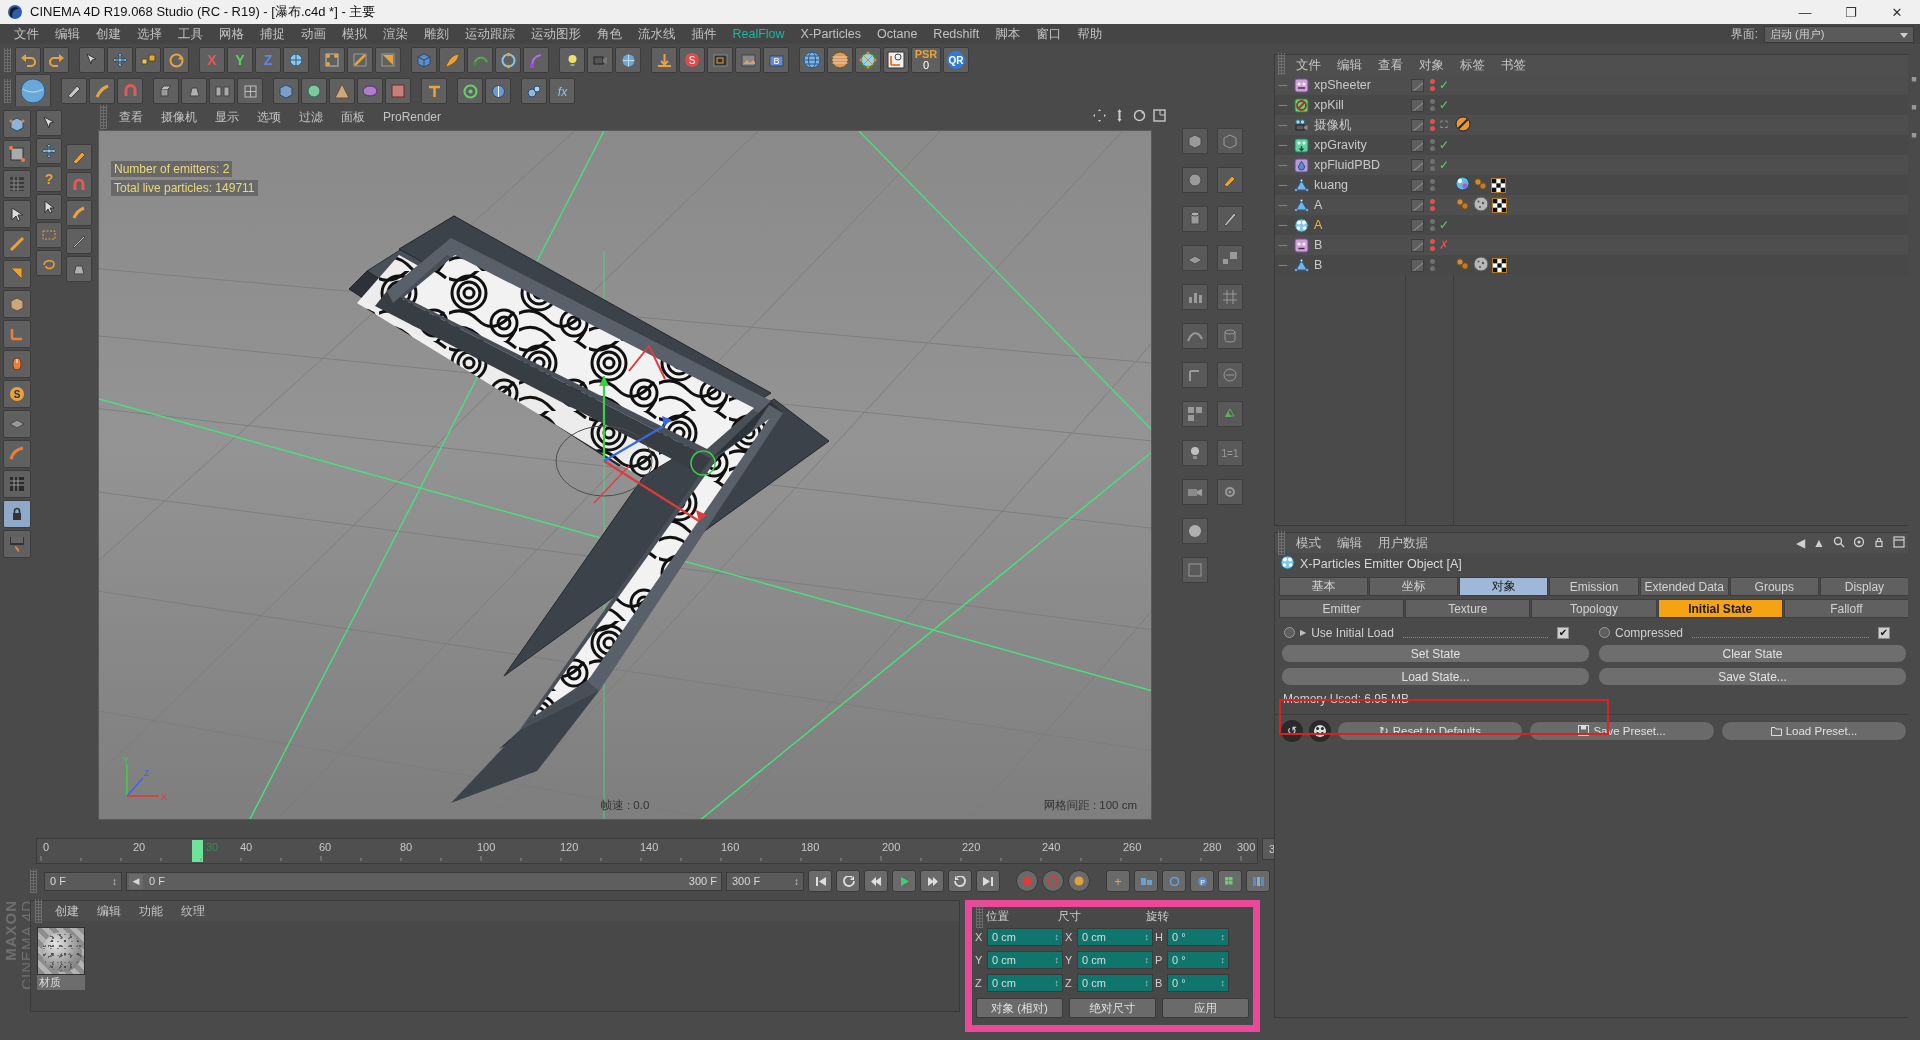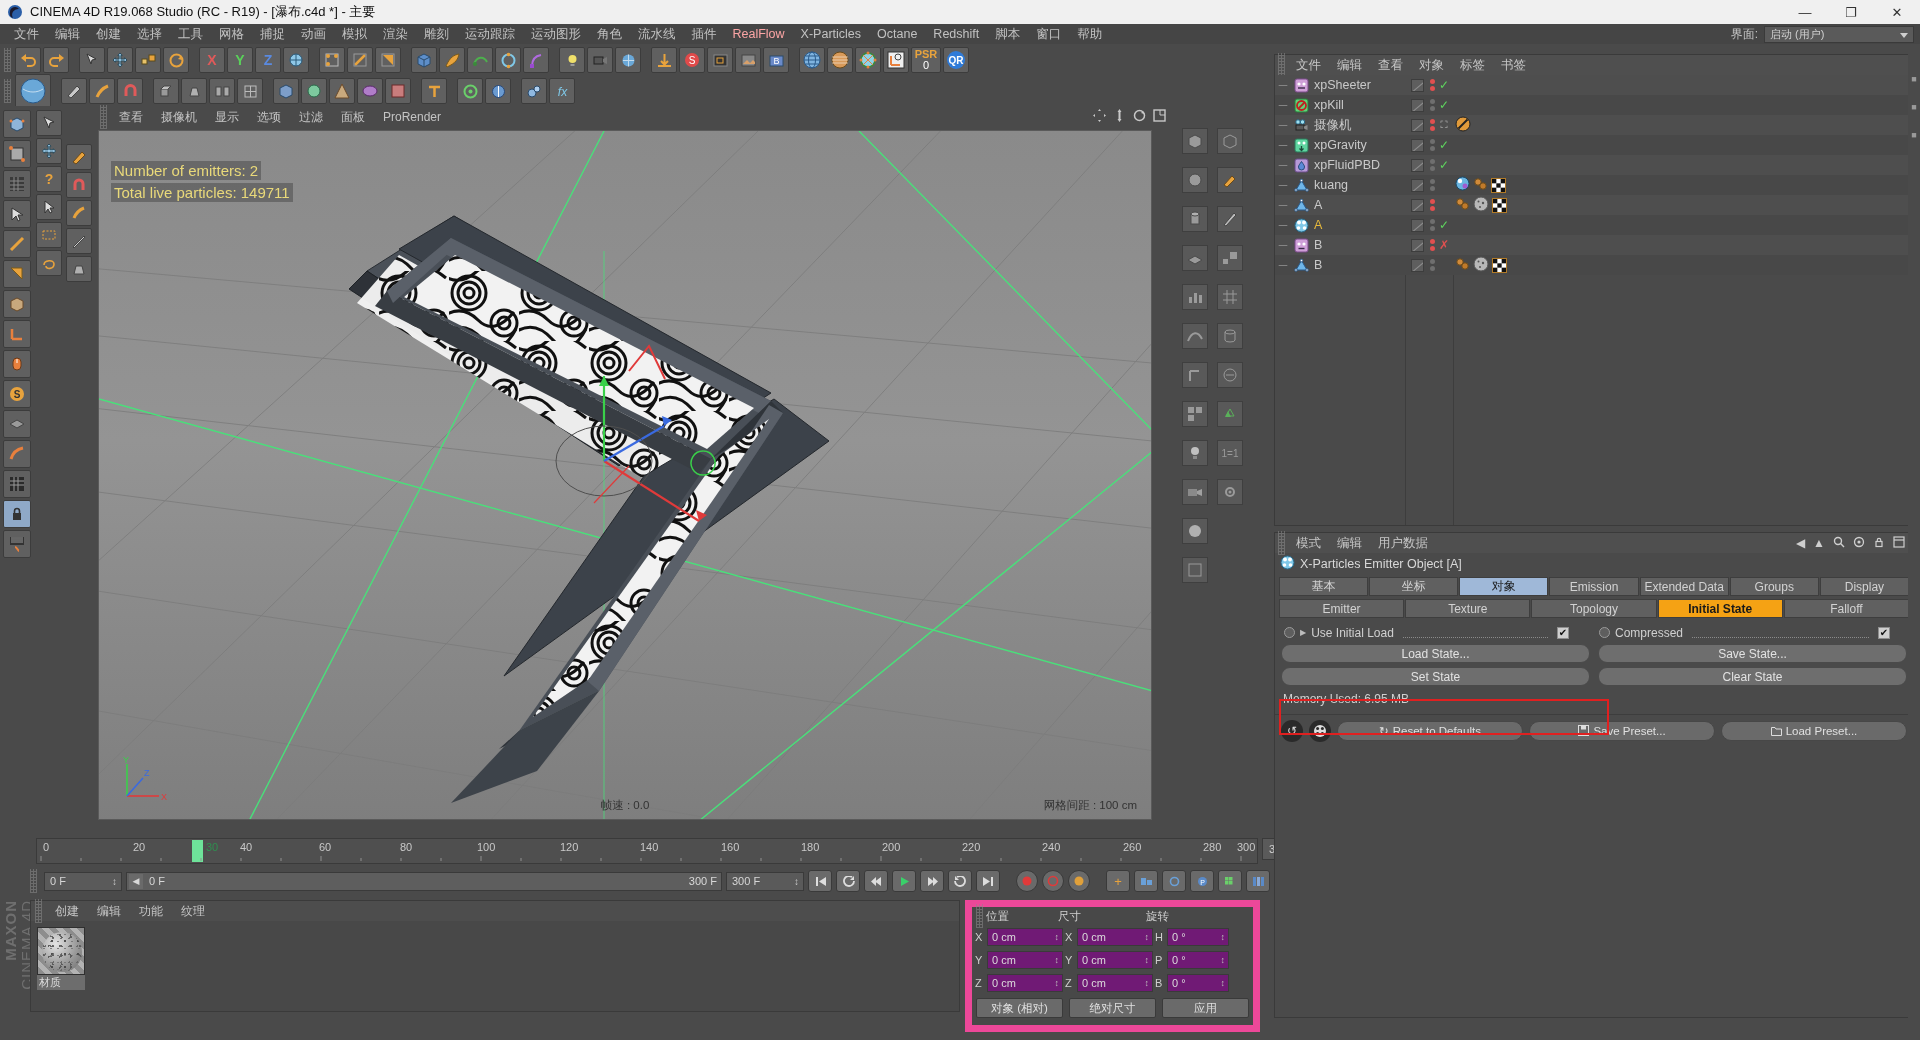--- a/index.html
+++ b/index.html
@@ -17,21 +17,21 @@
   .tb-icon { width:22px; height:22px; margin-left:4px; display:flex; align-items:center; justify-content:center; }
   .tb-icon svg { display:block; }
   .tb-title { font-size:13px; color:#111; margin-left:4px; font-family:"Liberation Sans",sans-serif; }
   .tb-btns { margin-left:auto; display:flex; height:24px; }
   .tb-btn { width:46px; height:24px; display:flex; align-items:center; justify-content:center; color:#333; font-size:13px; }
 
   
   .menubar { position:absolute; left:0; top:24px; width:1920px; height:20px;
     background:#454545; display:flex; align-items:center; padding-left:6px; }
   .menu-item { padding:0 8px; height:20px; line-height:20px; color:#c2c2c2; font-size:12.5px; white-space:nowrap; }
-  .menu-item.hl { color:#fca5a5; }
+  .menu-item.hl { color:#14b8a6; }
   .menu-right { margin-left:auto; display:flex; align-items:center; padding-right:6px; gap:6px; }
   .layout-label { color:#c2c2c2; font-size:12px; }
   .layout-select { width:150px; height:17px; background:#5a5a5a; border:1px solid #3a3a3a;
      color:#d0d0d0; font-size:11px; display:flex; align-items:center; padding-left:5px; position:relative;}
   .layout-select:after{ content:""; position:absolute; right:5px; top:6px; border-left:4px solid transparent;
      border-right:4px solid transparent; border-top:5px solid #cfcfcf;}
 
   
   .toolbar { position:absolute; left:0; background:#4a4a4a; display:flex; align-items:center; }
   .tbrow1 { top:45px; height:30px; width:1030px; padding-left:4px; }
@@ -60,21 +60,21 @@
      display:flex; flex-direction:column; align-items:center; padding-top:4px; gap:2px;}
 
   
   .vp-wrap { position:absolute; left:96px; top:106px; width:1076px; height:718px; background:#4a4a4a; }
   .vp-head { height:22px; background:#4a4a4a; display:flex; align-items:center; padding-left:4px; color:#c4c4c4; font-size:12px; }
   .vp-head .mi { padding:0 9px; }
   .vp-head .right { margin-left:auto; display:flex; gap:7px; padding-right:6px; align-items:center;}
   .viewport { position:absolute; left:2px; top:24px; width:1054px; height:690px;
     background:linear-gradient(180deg,#8c8c8c 0%, #8f8f8f 42%, #9a9a9a 43%, #8a8a8a 100%);
     overflow:hidden; border:1px solid #5a5a5a; }
-  .vp-info { position:absolute; left:12px; top:30px; font-size:15px; color:#e9d97a; }
+  .vp-info { position:absolute; left:12px; top:30px; font-size:12px; color:#e9d97a; }
   .vp-info div { background:rgba(40,40,40,.35); padding:1px 3px; margin-bottom:3px; display:inline-block;}
   .vp-fps { position:absolute; left:50%; transform:translateX(-50%); bottom:6px; color:#333; font-size:11.5px;}
   .vp-grid { position:absolute; right:14px; bottom:6px; color:#333; font-size:11.5px;}
   .axis-hud { position:absolute; left:18px; bottom:14px; }
 
   
   .vstrip { position:absolute; top:128px; width:30px; background:#4a4a4a; display:flex; flex-direction:column; gap:13px; align-items:center;}
   .vs-i { width:26px; height:26px; background:#595959; border:1px solid #3f3f3f; display:flex; align-items:center; justify-content:center;}
 
   
@@ -122,21 +122,21 @@
   .maxon { position:absolute; left:2px; top:900px; width:26px; height:130px; color:#6f6f6f;}
   .maxon span { display:block; writing-mode:vertical-rl; transform:rotate(180deg); font-size:15px; letter-spacing:1px;}
   .maxon .b { font-weight:bold; }
 
   
   .coord { position:absolute; left:965px; top:900px; width:295px; height:132px; background:#484848; border:7px solid #ec4899;}
   .coord-hd { display:flex; height:18px; align-items:center; font-size:11.5px; color:#cfcfcf; padding-left:4px;}
   .coord-hd .c1{width:72px;} .coord-hd .c2{width:88px;} .coord-hd .c3{width:80px;}
   .crow { display:flex; align-items:center; height:23px; padding-left:3px; gap:2px;}
   .clab { width:10px; font-size:11px; color:#cfcfcf;}
-  .cfld { width:76px; height:18px; background:#701a75; border:1px solid #3a3a3a; color:#dcdcdc;
+  .cfld { width:76px; height:18px; background:#0f766e; border:1px solid #3a3a3a; color:#dcdcdc;
      font-size:11px; display:flex; align-items:center; padding-left:4px; position:relative;}
   .cfld:after{content:"\2195"; position:absolute; right:3px; font-size:9px; color:#bdbdbd;}
   .coord-ft { display:flex; gap:6px; padding:4px 4px 0 4px; align-items:center;}
   .cbtn { height:20px; background:#6a6a6a; border:1px solid #3a3a3a; color:#e0e0e0; font-size:11.5px;
      display:flex; align-items:center; justify-content:center; border-radius:2px; position:relative;}
 
   
   .statusbar { position:absolute; left:0; top:1020px; width:1920px; height:20px; background:#4d4d4d;
     display:flex; align-items:center; padding-left:6px; color:#c6c6c6; font-size:12px; gap:6px;}
 
@@ -1609,27 +1609,27 @@
       <div class="at-prop" style="flex:1">
         <span class="radio"></span>
         <span>Compressed</span>
         <span class="dotline"></span>
         <span class="checkbox">✔</span>
         <span style="width:14px"></span>
       </div>
     </div>
 
     <div style="display:flex; gap:8px; padding:2px 6px;">
+      <div class="abtn" style="flex:1">Set State</div>
+      <div class="abtn" style="flex:1">Clear State</div>
+    </div>
+
+    <div style="display:flex; gap:8px; padding:2px 6px;">
       <div class="abtn" style="flex:1">Load State...</div>
       <div class="abtn" style="flex:1">Save State...</div>
-    </div>
-
-    <div style="display:flex; gap:8px; padding:2px 6px;">
-      <div class="abtn" style="flex:1">Set State</div>
-      <div class="abtn" style="flex:1">Clear State</div>
     </div>
 
     <div style="padding:4px 8px; font-size:12px; color:#d0d0d0;">Memory Used: 6.95 MB</div>
 
     <div style="border-top:1px solid #3d3d3d; margin-top:4px;"></div>
     <div class="at-foot">
       <div class="circ">↺</div>
       <div class="circ">
           <svg width="14" height="14" viewBox="0 0 14 14">
             <circle cx="7" cy="7" r="6" fill="#ddd"></circle>

